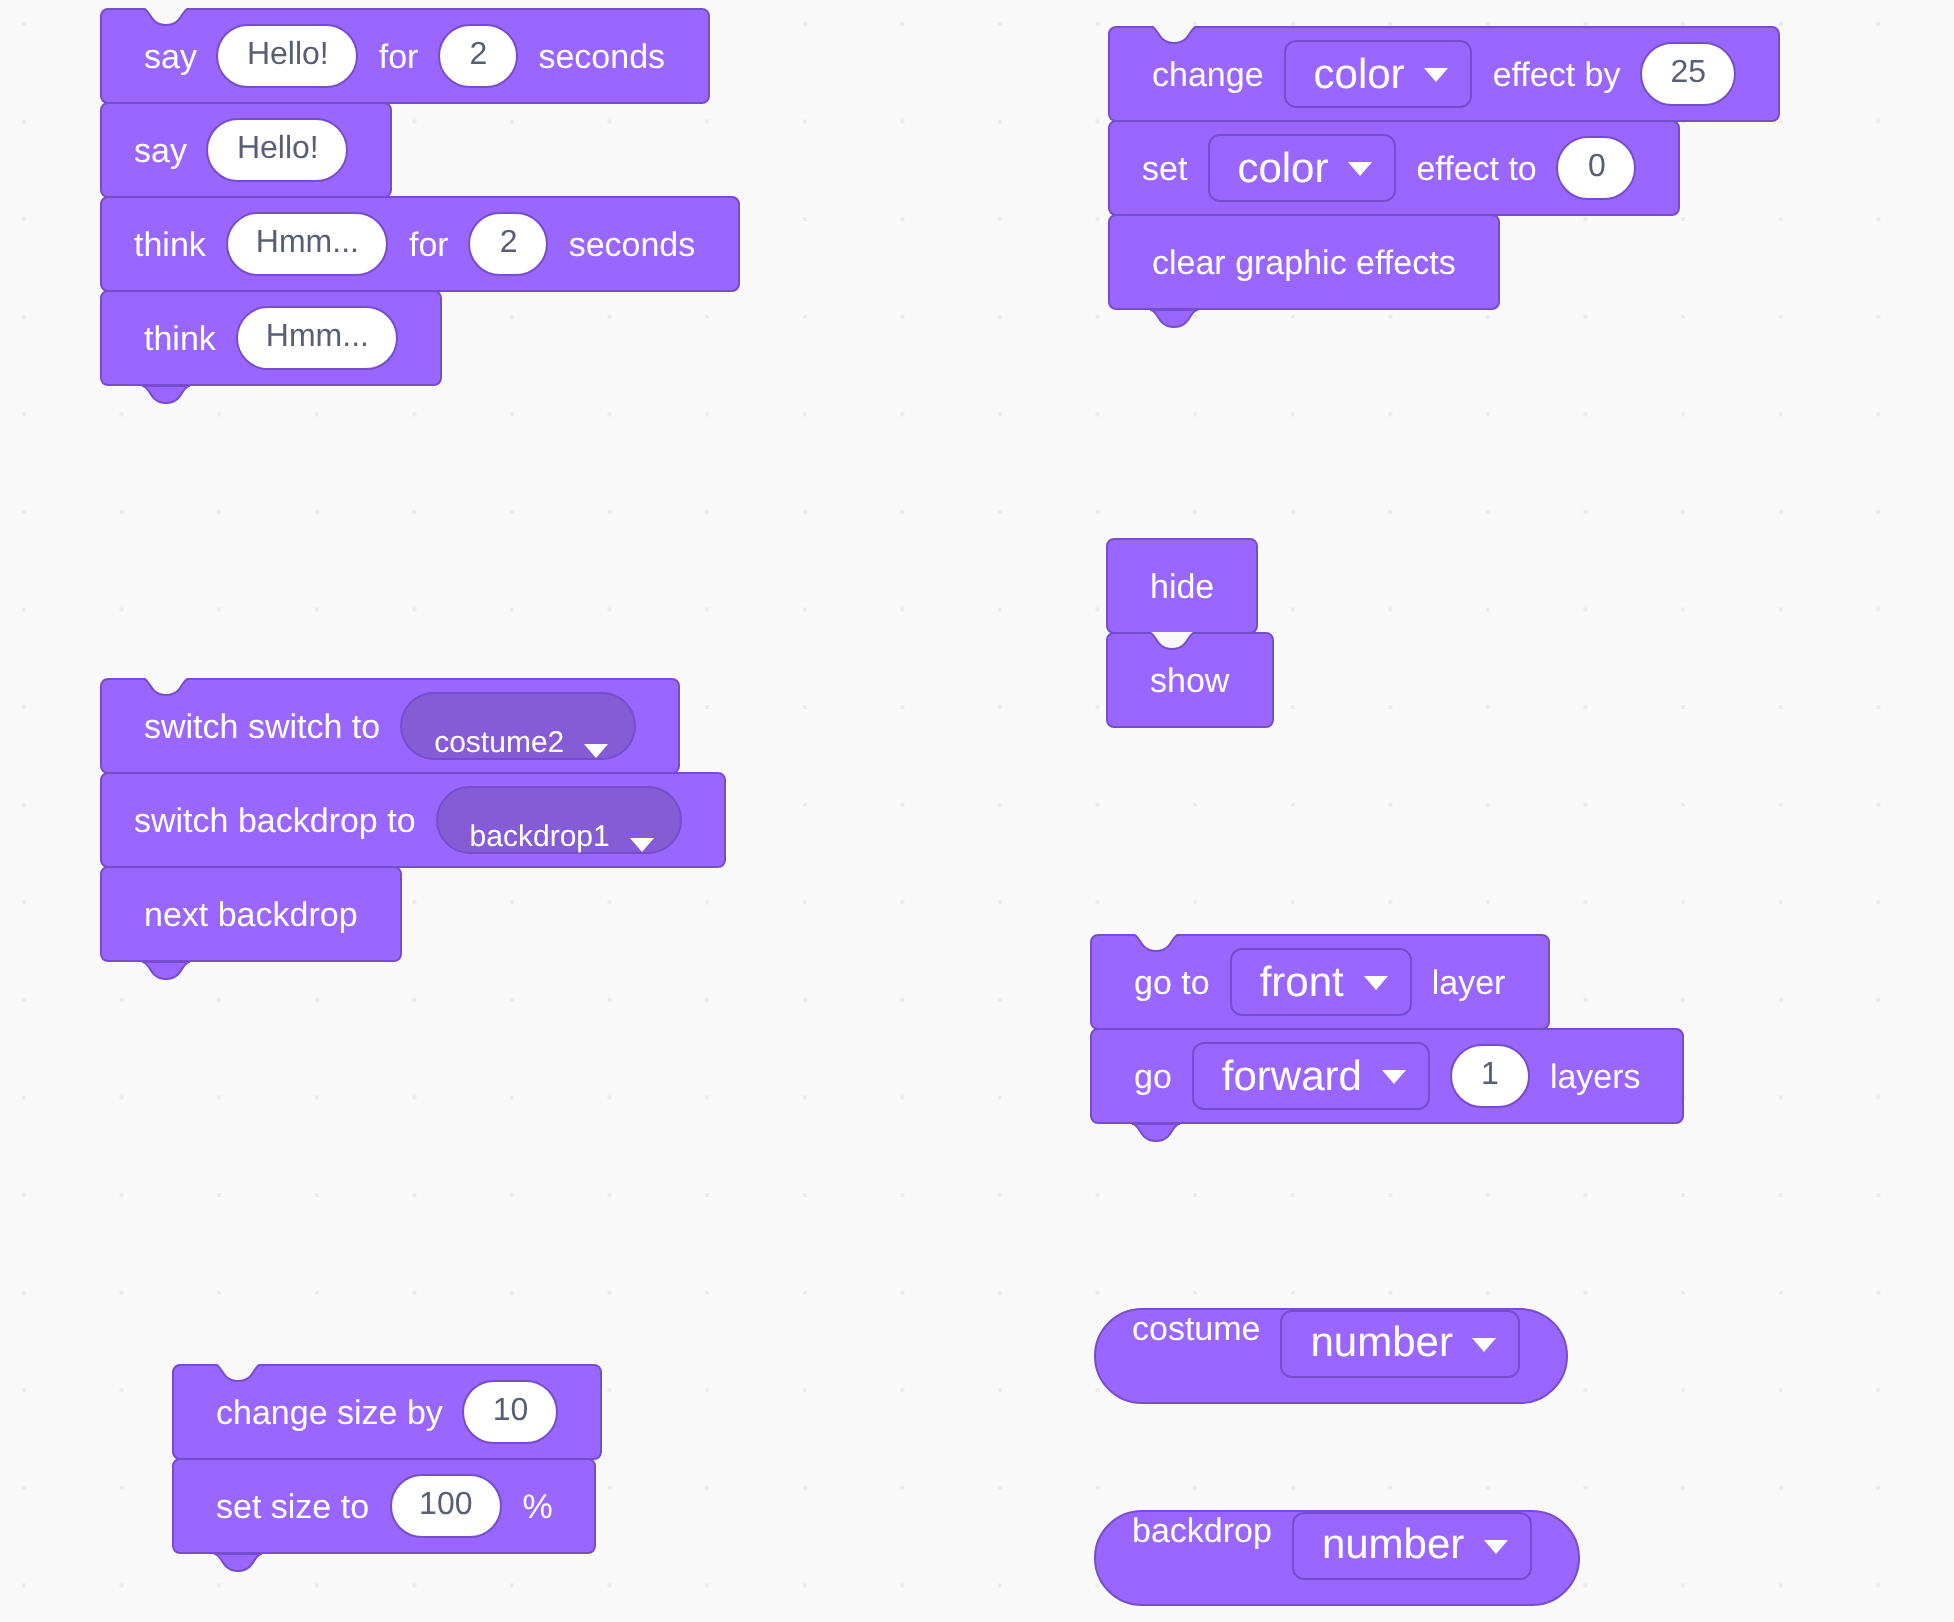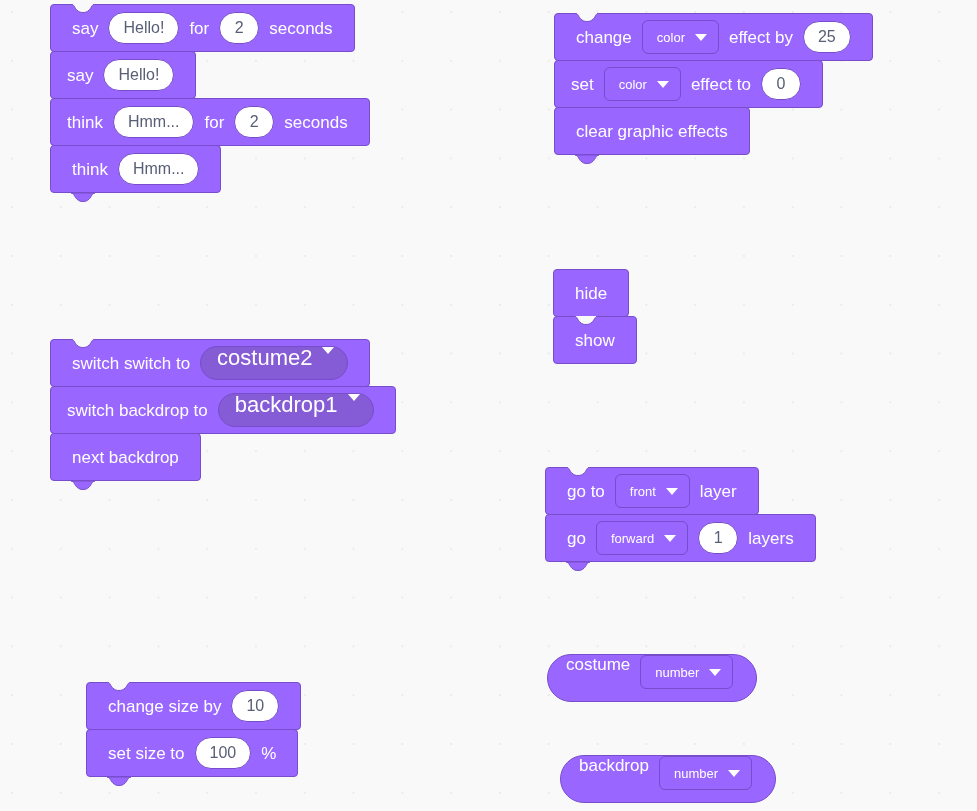--- a/index.html
+++ b/index.html
@@ -94,46 +94,46 @@
     border: 1px solid #774DCB;
     border-radius: 16px;
     color: #575E75;
     font-size: 16px;
     white-space: nowrap;
   }
 
   
   .dd-pill {
     display: inline-flex;
-    align-items: flex-start;
+    align-items: flex-end;
     box-sizing: border-box;
     height: 34px;
     margin: 0 5px;
     padding: 0 13px 0 16px;
     background: #855CD6;
     border: 1px solid #774DCB;
     border-radius: 17px;
     color: #FFFFFF;
-    font-size: 22px;
+    font-size: 15px;
     white-space: nowrap;
   }
 
   
   .dd-rect {
     display: inline-flex;
     align-items: center;
     box-sizing: border-box;
     height: 34px;
     margin: 0 5px;
     padding: 0 11px 0 14px;
     background: #9966FF;
     border: 1px solid #774DCB;
     border-radius: 6px;
     color: #FFFFFF;
-    font-size: 13px;
+    font-size: 21px;
     white-space: nowrap;
   }
 
   .dd-arrow {
     display: inline-block;
     width: 0;
     height: 0;
     margin-left: 10px;
     border-left: 6px solid transparent;
     border-right: 6px solid transparent;
@@ -335,20 +335,20 @@
         <span class="lbl">layers</span>
       </div>
     </div>
     <div class="reporter stack" style="left: 547px; top: 655px;">
       <span class="lbl">costume</span>
       <span class="dd-rect">
         <span>number</span>
         <span class="dd-arrow"></span>
       </span>
     </div>
-    <div class="reporter stack" style="left: 560px; top: 709px;">
+    <div class="reporter stack" style="left: 547px; top: 709px;">
       <span class="lbl">backdrop</span>
       <span class="dd-rect">
         <span>number</span>
         <span class="dd-arrow"></span>
       </span>
     </div>
   </div>
 
 </body></html>

